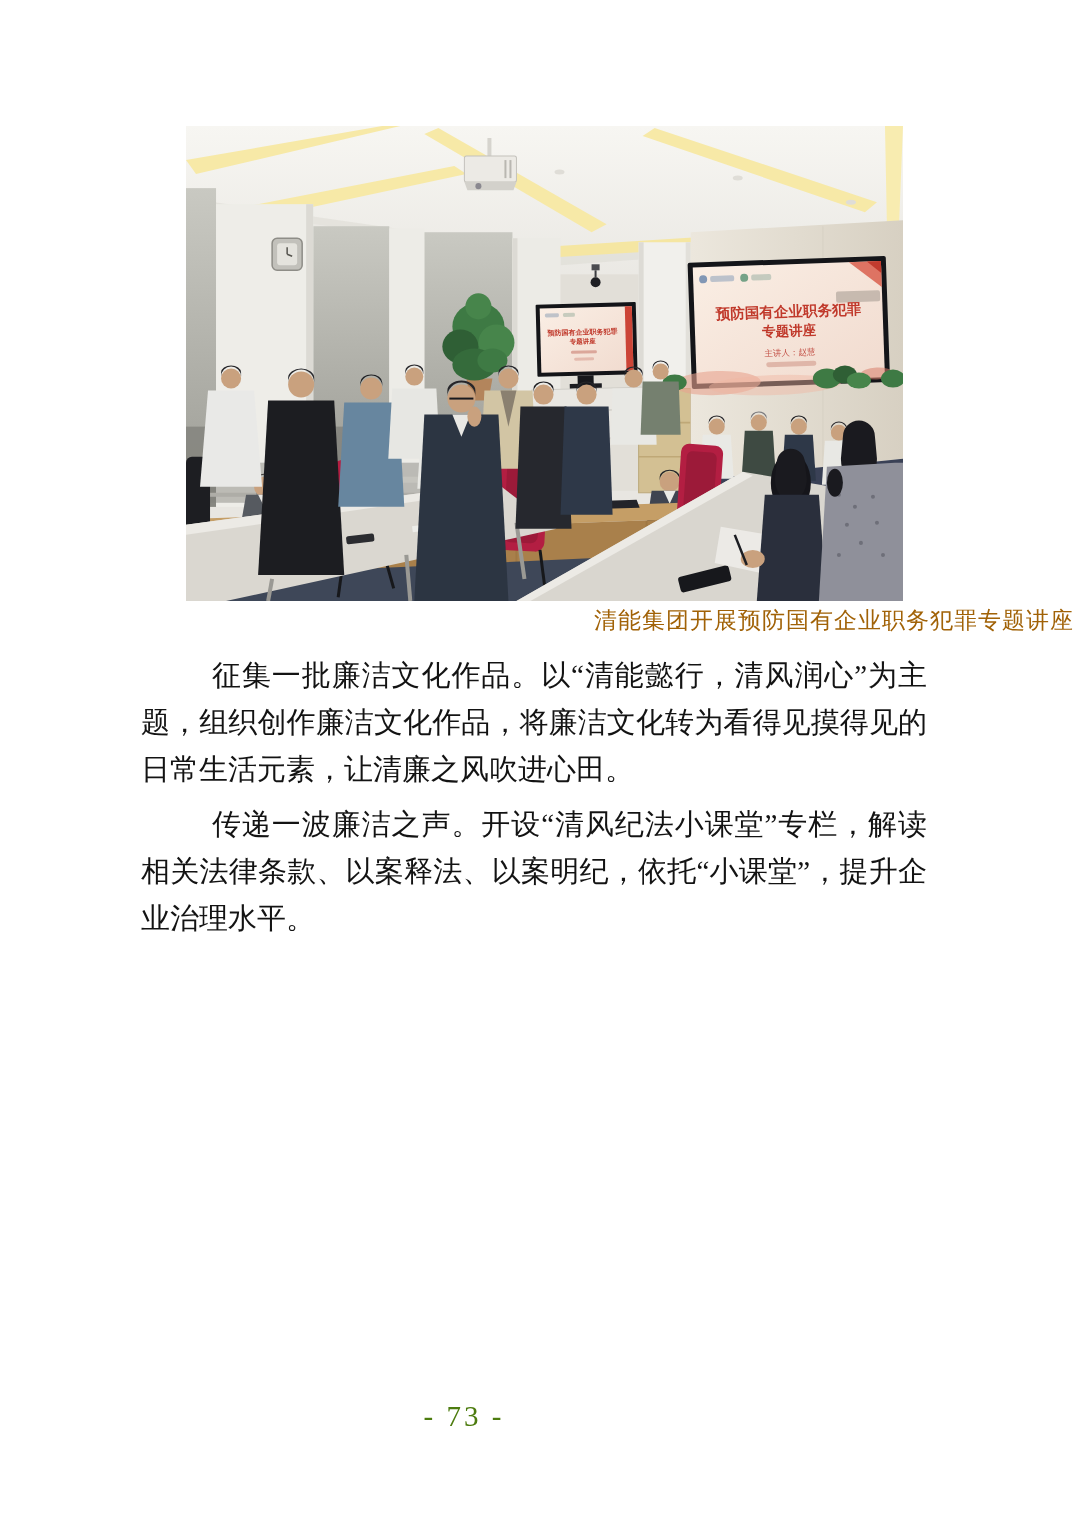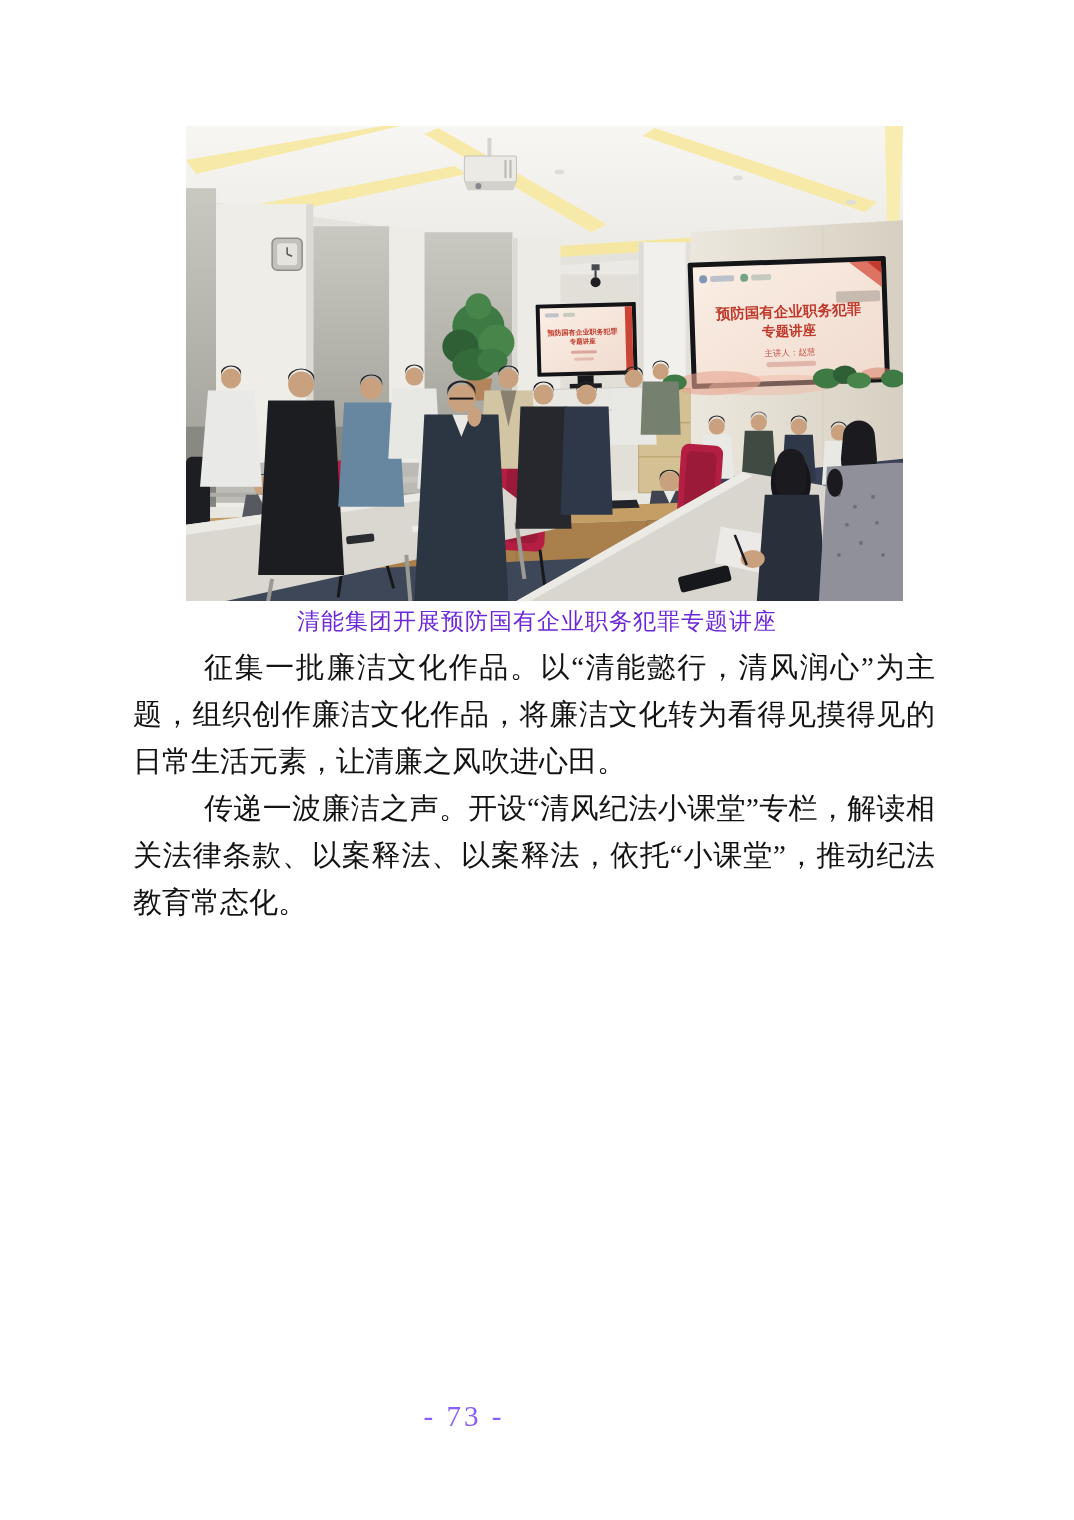--- a/index.html
+++ b/index.html
@@ -8,32 +8,32 @@
     margin:0 auto;overflow:hidden;
     font-family:"Liberation Serif","DejaVu Serif",serif;color:#141414;
   }
   .photo-figure{
     position:absolute;left:186px;top:126px;width:717px;height:475px;
     overflow:hidden;background:#e8e6e1;
   }
   .photo-figure svg{display:block;width:100%;height:100%;}
   .photo-caption{
     position:absolute;left:0;top:604px;width:1074px;height:36px;
-    text-align:center;font-size:23px;letter-spacing:1px;line-height:36px;color:#6d28d9;
+    text-align:right;font-size:23px;letter-spacing:1px;line-height:36px;color:#a16207;font-family:Liberation Mono, monospace;
   }
   .body-text{
     position:absolute;left:133px;top:644px;width:802px;
   }
   .body-text p{
-    margin:0;font-size:29px;line-height:47px;text-align:justify;
+    margin:8px;font-size:29px;line-height:47px;text-align:justify;
     text-indent:71px;color:#131313;
   }
   .page-number{
     position:absolute;left:0;top:1400px;width:928px;text-align:center;
-    font-size:29px;letter-spacing:3px;color:#8b5cf6;
+    font-size:29px;letter-spacing:3px;color:#4d7c0f;
   }
   .slide-title{font-weight:bold;}
 </style>
 </head>
 <body>
 
 <div class="page">
 
   <div class="photo-figure">
     <svg viewBox="0 0 716 474" preserveAspectRatio="none">
@@ -383,18 +383,18 @@
           <ellipse cx="648" cy="356" rx="8" ry="14" fill="#1a1a1f"></ellipse>
         </g>
       </g>
     </svg>
   </div>
 
   <div class="photo-caption">清能集团开展预防国有企业职务犯罪专题讲座</div>
 
   <div class="body-text">
     <p>征集一批廉洁文化作品。以“清能懿行，清风润心”为主题，组织创作廉洁文化作品，将廉洁文化转为看得见摸得见的日常生活元素，让清廉之风吹进心田。</p>
-    <p>传递一波廉洁之声。开设“清风纪法小课堂”专栏，解读相关法律条款、以案释法、以案释法，依托“小课堂”，推动纪法教育常态化。</p>
+    <p>传递一波廉洁之声。开设“清风纪法小课堂”专栏，解读相关法律条款、以案释法、以案明纪，依托“小课堂”，提升企业治理水平。</p>
   </div>
 
   <div class="page-number">- 73 -</div>
 
 </div>
 
 </body></html>

